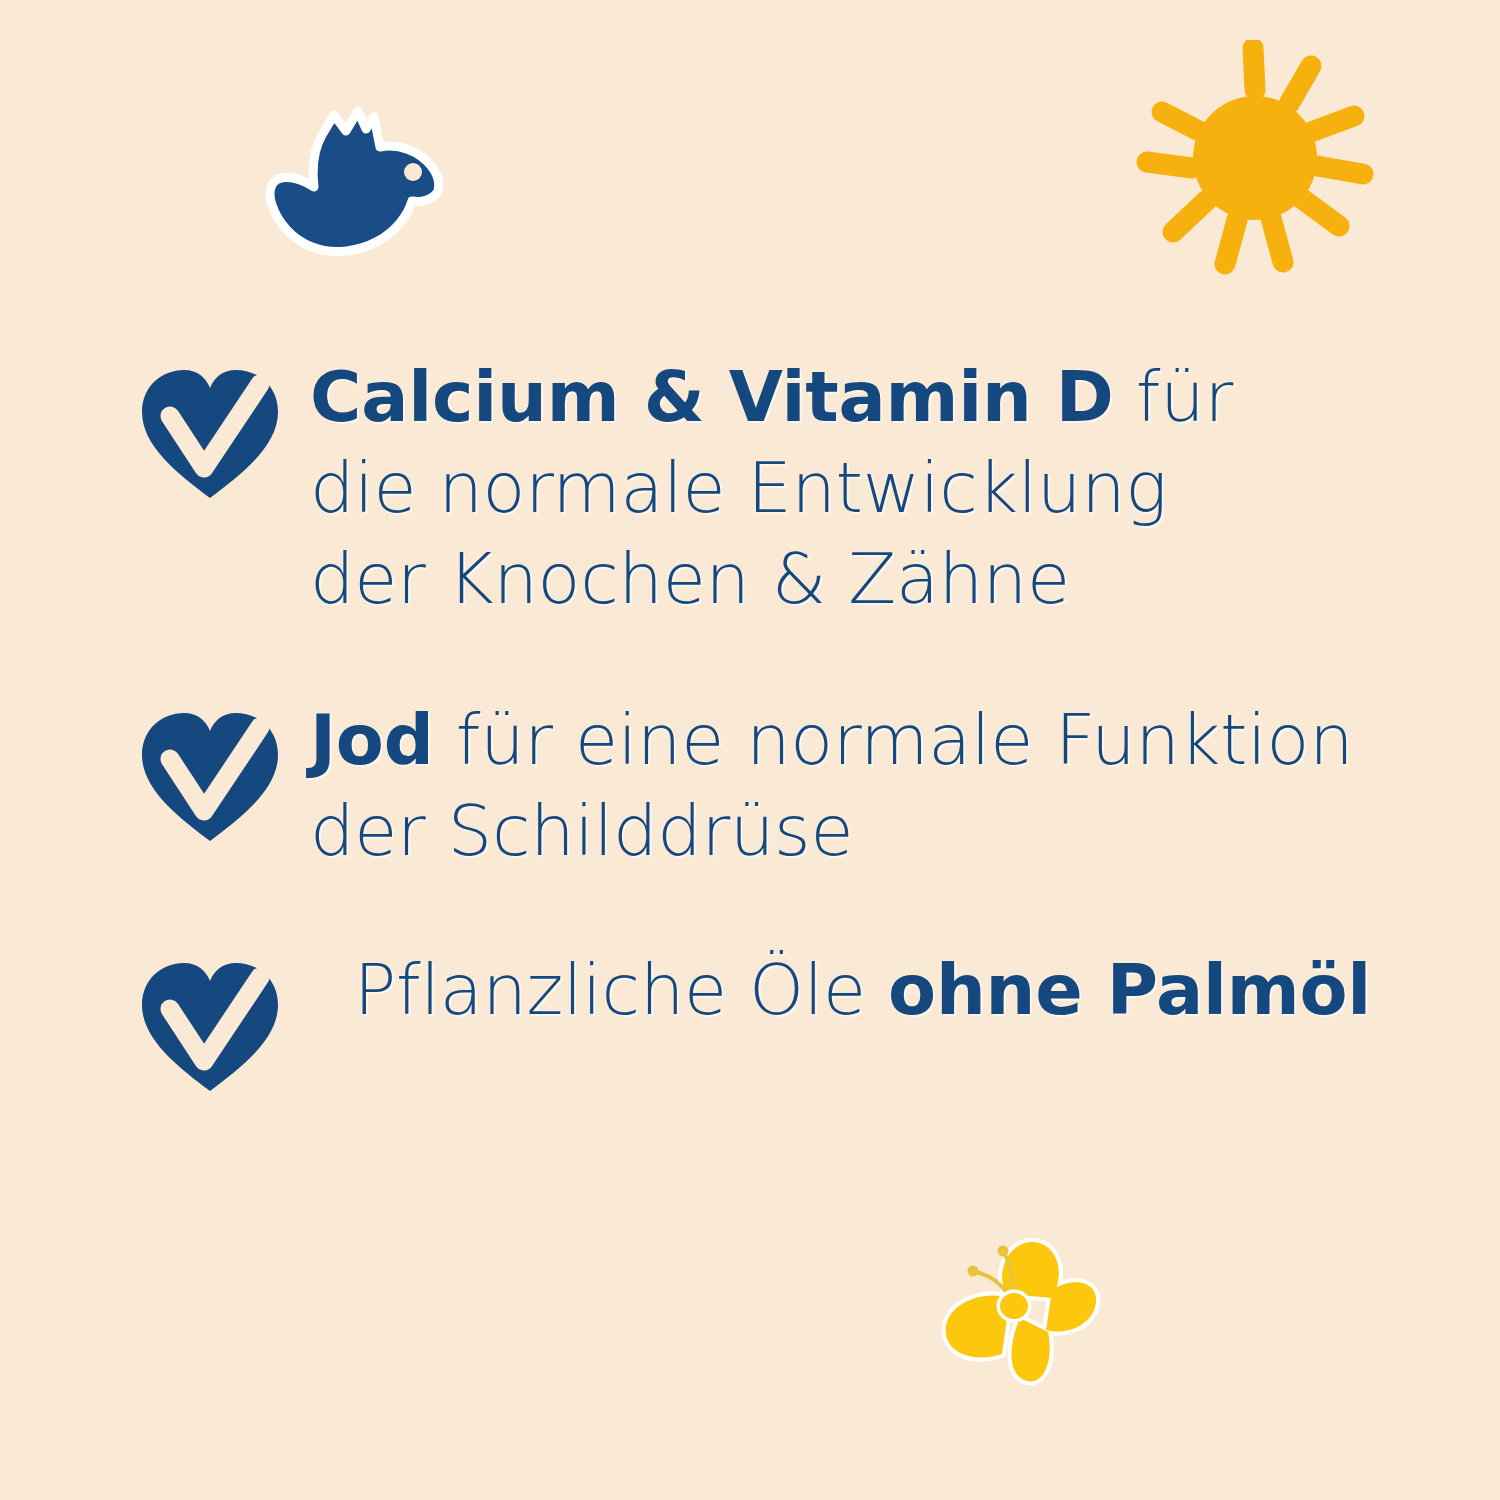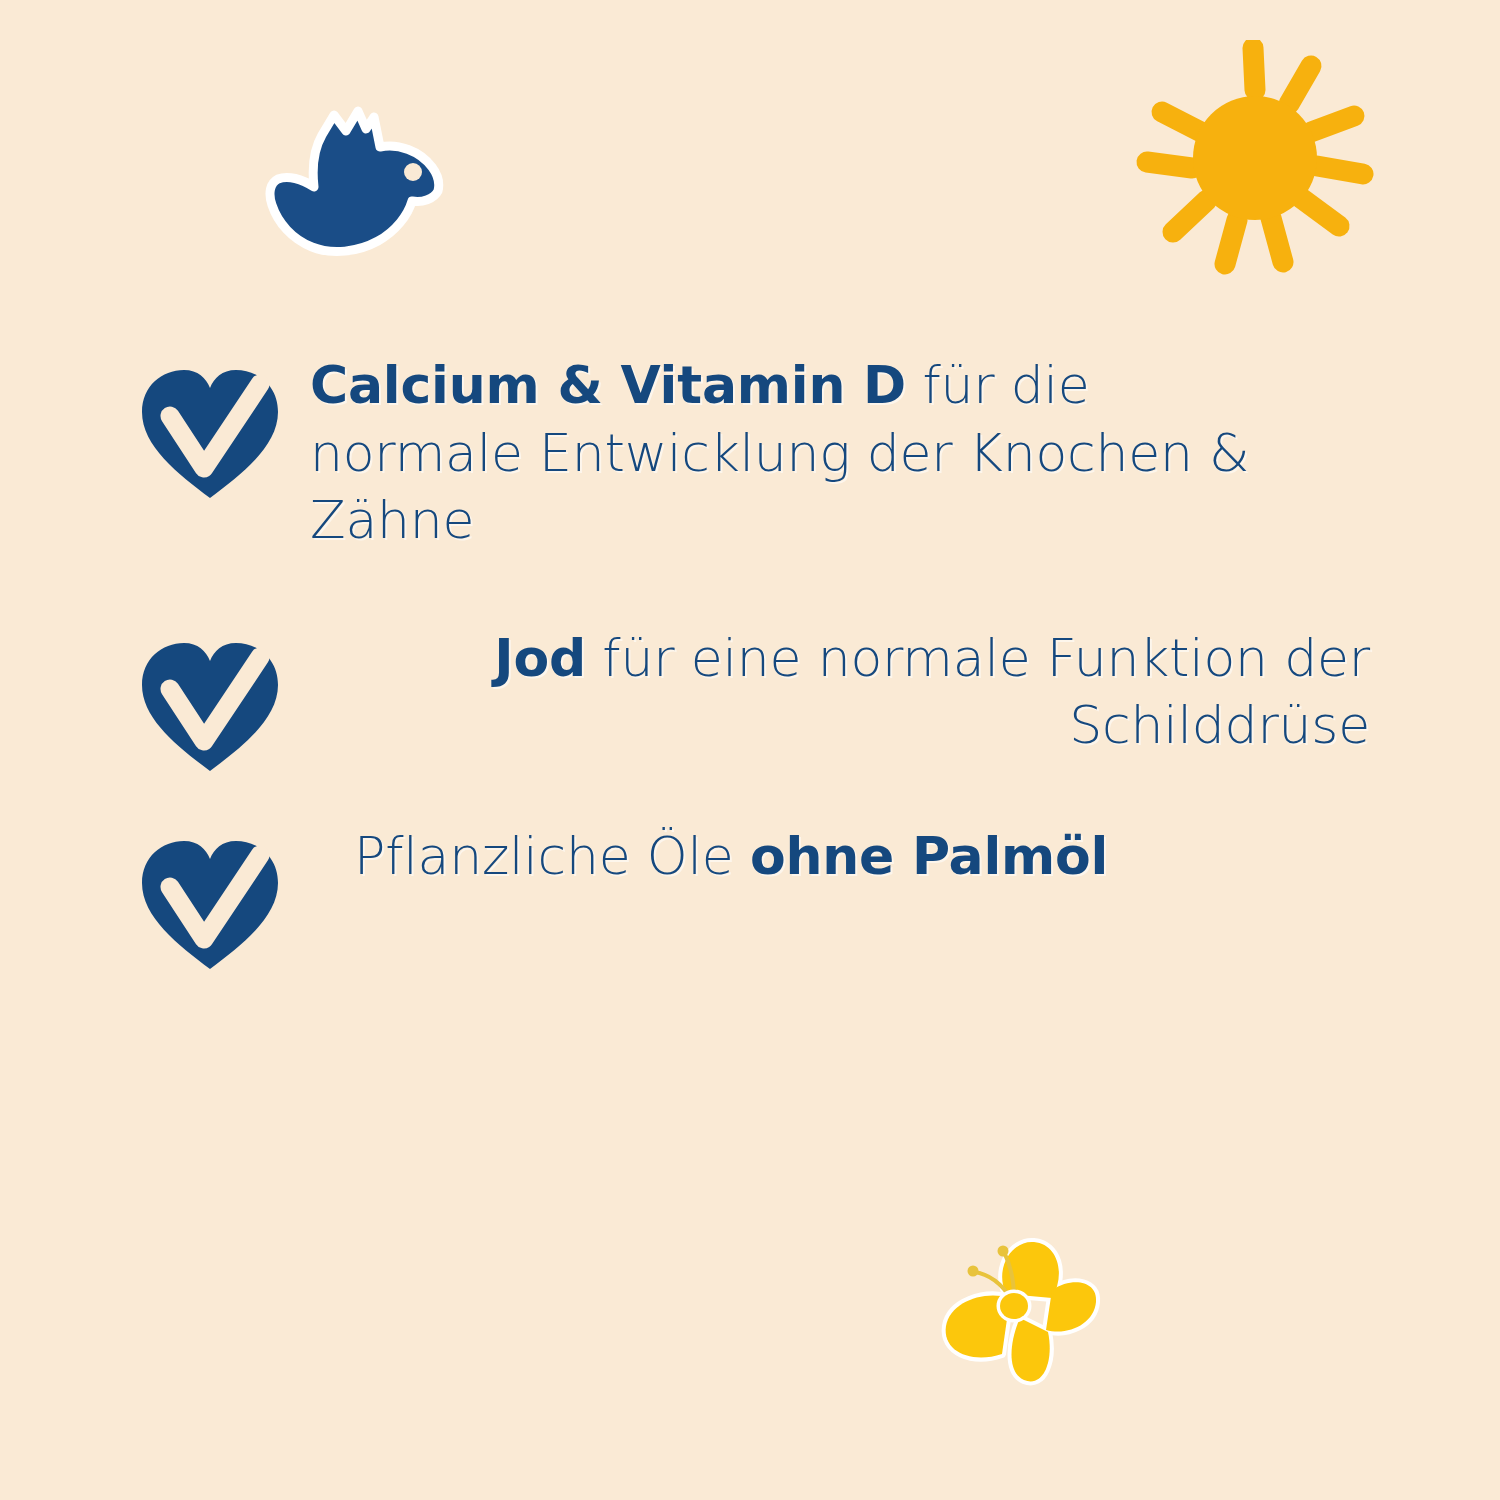--- a/index.html
+++ b/index.html
@@ -50,34 +50,34 @@
     width: 144px;
     height: 132px;
     margin-top: 16px;
   }
 
   .benefit-text {
     flex: 1 1 auto;
     margin-left: 28px;
     max-width: 1075px;
     color: #15487E;
-    font-size: 52px;
+    font-size: 70px;
     line-height: 1.30;
     font-weight: 300;
     letter-spacing: -0.2px;
     text-shadow: 2px 2px 0 rgba(255,255,255,0.55);
   }
   .benefit-text b {
     font-weight: 700;
   }
 
   
   #benefit-row-1 { margin-bottom: 70px; }
   #benefit-row-1 .benefit-text { max-width: 985px; }
-  #benefit-row-2 { margin-bottom: 50px; text-align: right; }
+  #benefit-row-2 { margin-bottom: 68px; }
   #benefit-row-2 .benefit-text { max-width: 1060px; }
   #benefit-row-3 .benefit-text { max-width: 1060px; }
 </style>
 </head>
 <body>
 
 <div id="poster">
 
   <div class="deco" id="bird-icon">
     <svg viewBox="0 0 190 160" width="190" height="160" aria-hidden="true">

